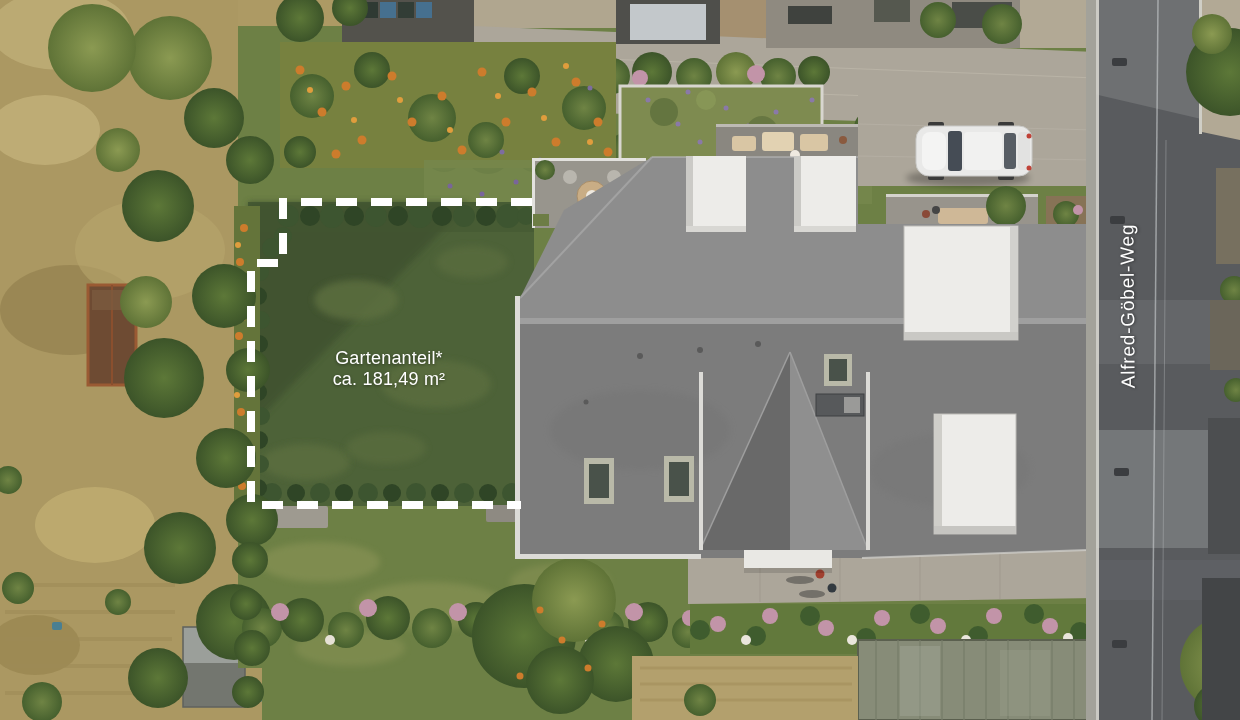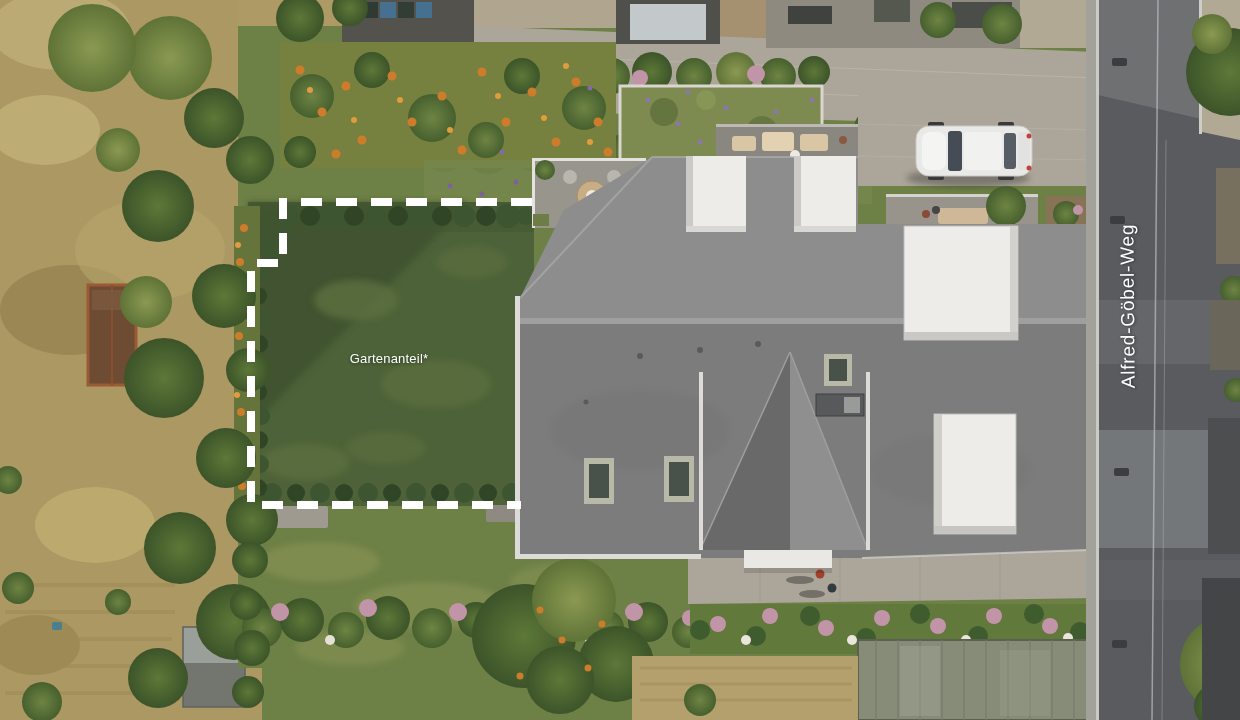--- a/index.html
+++ b/index.html
@@ -1,21 +1,21 @@
 <!DOCTYPE html>
 <html style="--c-label-text: #ffffff; --c-boundary-dash: #ffffff; --c-lawn-dark: #4d6238; --c-lawn-light: #6d8045; --c-roof-north: #8d8d8d; --c-roof-south: #7c7c7c; --c-roof-wing-shade: #696969; --c-roof-wing-light: #8f8f8f; --c-dormer-white: #edece9; --c-road-asphalt: #595b5e; --c-paver-gray: #aca69a; --c-dry-grass: #ab9862; --c-hedge-green: #3d5530; --c-tree-green: #55703a; --c-flower-orange: #cd7c2c; --c-flower-pink: #c294a8; --c-soil-brown: #8a7158; --c-greenhouse-gray: #878c78; --c-car-white: #e9e9e8;"><head>
 <meta charset="utf-8">
 <style>
   html,body{margin:0;padding:0;background:#1e1e1e}
   .stage{position:relative;width:1240px;height:720px;overflow:hidden;
          font-family:"Liberation Sans",sans-serif;background:#6d8045}
   .stage svg{position:absolute;left:0;top:0;display:block}
   .label-garden{
     position:absolute;left:278px;top:348px;width:222px;text-align:center;
-    color:var(--c-label-text,#fff);font-size:13px;line-height:21px;letter-spacing:.2px;
+    color:var(--c-label-text,#fff);font-size:18px;line-height:21px;letter-spacing:.2px;
     text-shadow:0 1px 3px rgba(0,0,0,.45);pointer-events:none}
   .label-garden span{display:block}
   .label-street{
     position:absolute;left:1128px;top:306px;width:250px;text-align:center;white-space:nowrap;
     transform:translate(-50%,-50%) rotate(-90.5deg);
     color:var(--c-label-text,#fff);font-size:19px;letter-spacing:.8px;
     text-shadow:0 1px 3px rgba(0,0,0,.55);pointer-events:none}
 </style>
 </head>
 <body>
@@ -627,15 +627,16 @@
       <rect x="1208" y="418" width="32" height="136" fill="#4c4e50"></rect>
       <rect x="1202" y="578" width="38" height="142" fill="#434547"></rect>
     </g>
   </g>
 
   <polyline points="532,202 283,202 283,263 251,263 251,505 521,505" fill="none" style="stroke:var(--c-boundary-dash,#ffffff)" stroke-width="8" stroke-dasharray="21 14"></polyline>
 </svg>
 
 <div class="label-garden">
   <span>Gartenanteil*</span>
+  <span>ca. 181,49 m²</span>
 </div>
 <div class="label-street">Alfred-Göbel-Weg</div>
 </div>
 
 </body></html>

